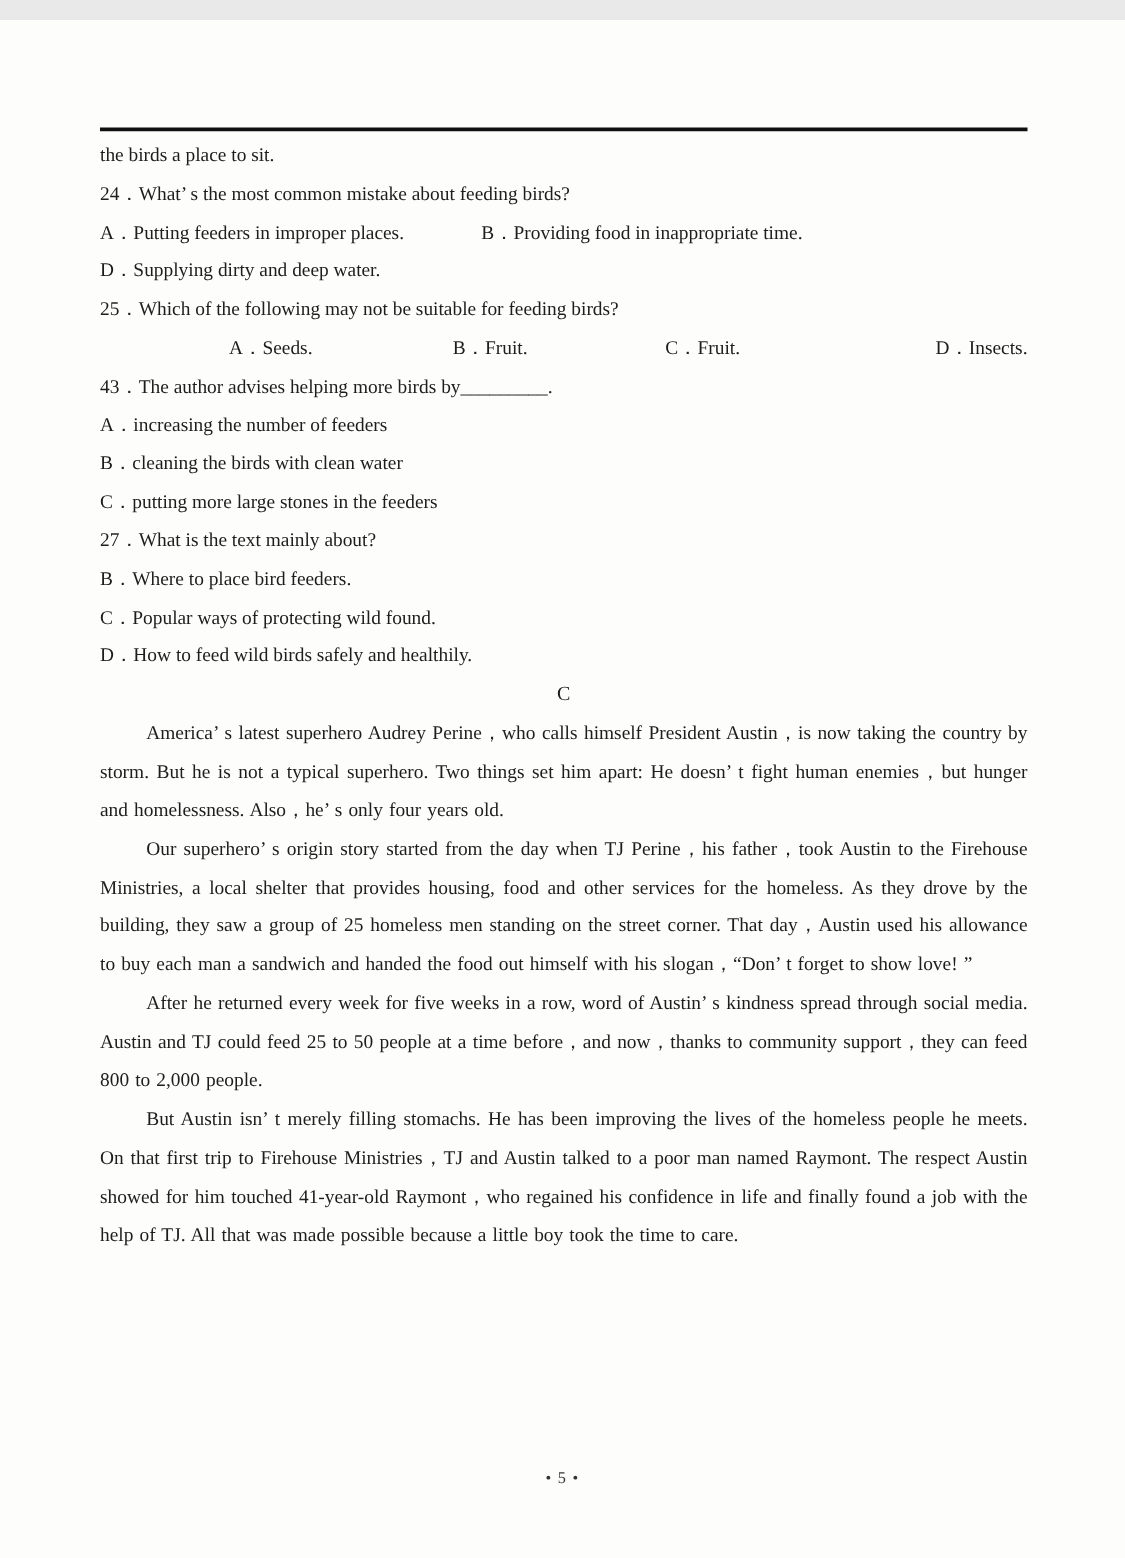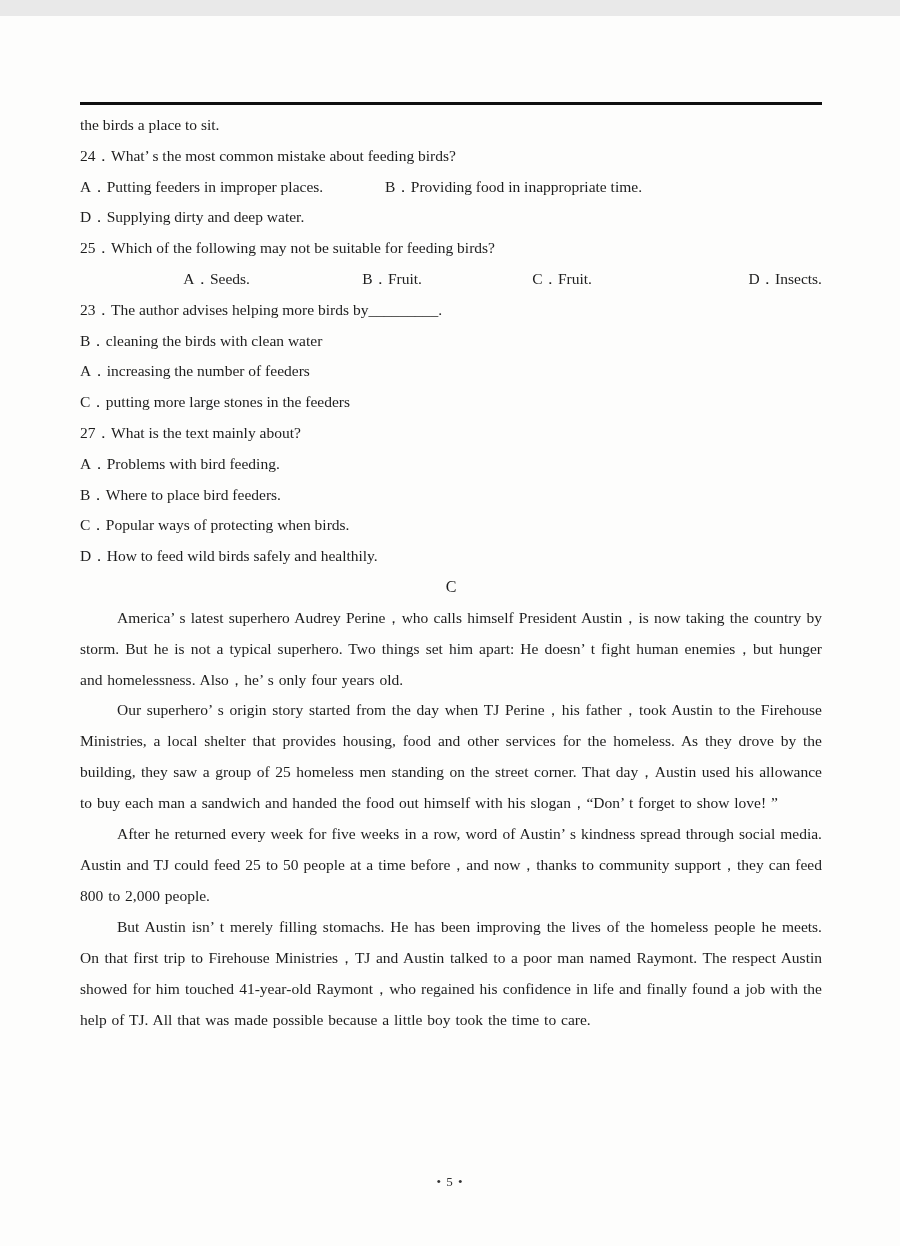--- a/index.html
+++ b/index.html
@@ -86,29 +86,28 @@
     </div>
 
     <p class="line">25．Which of the following may not be suitable for feeding birds?</p>
     <div class="opt-row four">
       <span class="opt">A．Seeds.</span>
       <span class="opt">B．Fruit.</span>
       <span class="opt">C．Fruit.</span>
       <span class="opt">D．Insects.</span>
     </div>
 
-    <p class="line">23．The author advises helping more birds by_________.</p>
+    <p class="line">43．The author advises helping more birds by_________.</p>
+    <p class="line">A．increasing the number of feeders</p>
     <p class="line">B．cleaning the birds with clean water</p>
-    <p class="line">A．increasing the number of feeders</p>
     <p class="line">C．putting more large stones in the feeders</p>
 
     <p class="line">27．What is the text mainly about?</p>
-    <p class="line">A．Problems with bird feeding.</p>
     <p class="line">B．Where to place bird feeders.</p>
-    <p class="line">C．Popular ways of protecting when birds.</p>
+    <p class="line">C．Popular ways of protecting wild found.</p>
     <p class="line">D．How to feed wild birds safely and healthily.</p>
 
     <p class="section-heading">C</p>
 
     <p class="para">America’ s latest superhero Audrey Perine，who calls himself President Austin，is now taking the country by storm. But he is not a typical superhero. Two things set him apart: He doesn’ t fight human enemies，but hunger and homelessness. Also，he’ s only four years old.</p>
     <p class="para">Our superhero’ s origin story started from the day when TJ Perine，his father，took Austin to the Firehouse Ministries, a local shelter that provides housing, food and other services for the homeless. As they drove by the building, they saw a group of 25 homeless men standing on the street corner. That day，Austin used his allowance to buy each man a sandwich and handed the food out himself with his slogan，“Don’ t forget to show love! ”</p>
     <p class="para">After he returned every week for five weeks in a row, word of Austin’ s kindness spread through social media. Austin and TJ could feed 25 to 50 people at a time before，and now，thanks to community support，they can feed 800 to 2,000 people.</p>
     <p class="para">But Austin isn’ t merely filling stomachs. He has been improving the lives of the homeless people he meets. On that first trip to Firehouse Ministries，TJ and Austin talked to a poor man named Raymont. The respect Austin showed for him touched 41-year-old Raymont，who regained his confidence in life and finally found a job with the help of TJ. All that was made possible because a little boy took the time to care.</p>
 
   </div>

